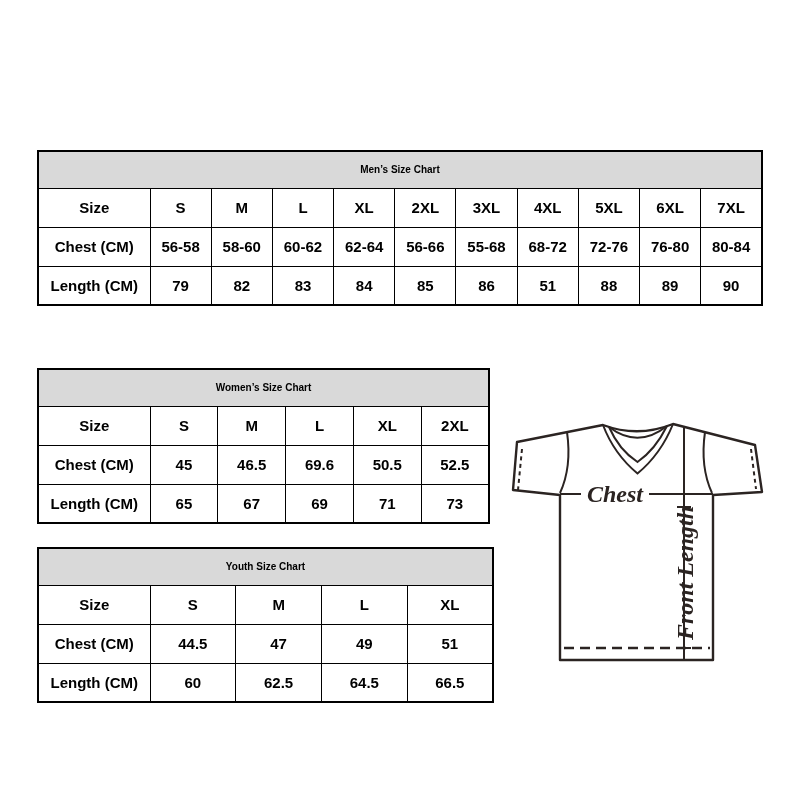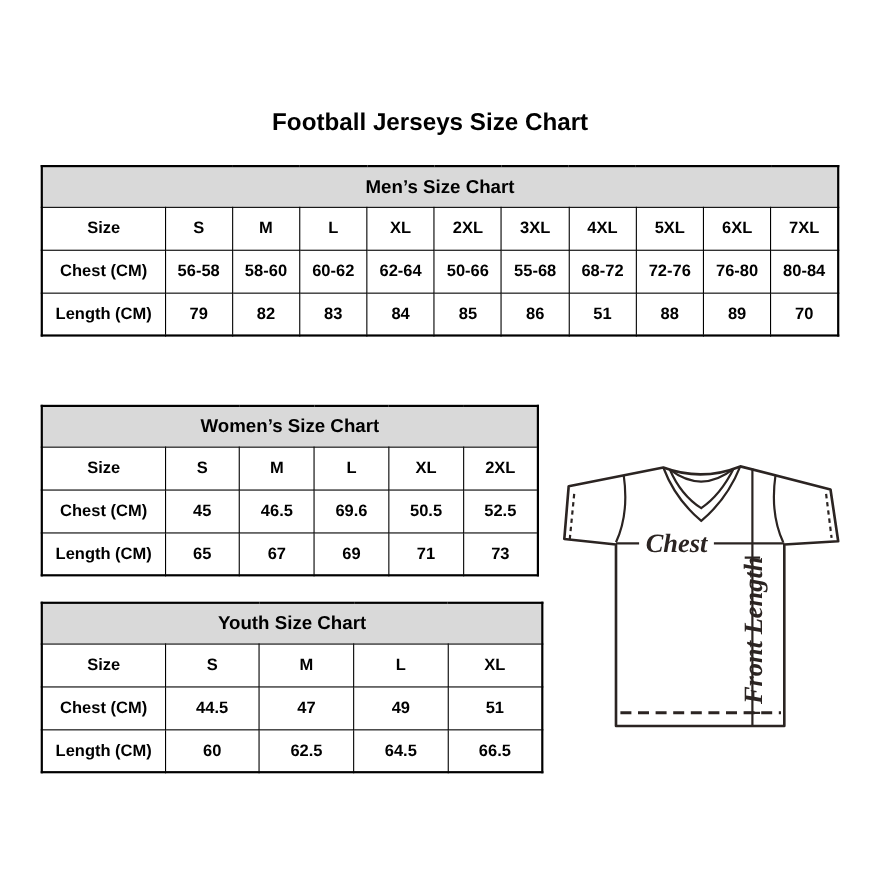--- a/index.html
+++ b/index.html
@@ -12,40 +12,39 @@
        font-family:"Liberation Sans",sans-serif;}
   .page{position:absolute;inset:0;width:800px;height:800px;background:#fff;overflow:hidden;}
   .title{position:absolute;top:98px;left:0;width:782px;text-align:center;
          font-weight:bold;font-size:22px;color:#000;line-height:26px;}
   table.tbl{position:absolute;border-collapse:collapse;table-layout:fixed;
             background:#fff;border:2px solid var(--border-c);
             font-weight:bold;font-size:15px;color:#000;}
   table.tbl th,table.tbl td{border:1px solid var(--border-c);text-align:center;
             vertical-align:middle;padding:0;overflow:hidden;white-space:nowrap;}
   table.tbl thead tr{height:37px;}
-  table.tbl thead th{background:var(--header-bg);font-size:17px;}
+  table.tbl thead th{background:var(--header-bg);font-size:10px;}
   table.tbl tbody tr{height:39px;}
   #t-mens{left:37px;top:150px;width:726px;}
   #t-womens{left:37px;top:368px;width:453px;}
   #t-youth{left:37px;top:547px;width:457px;}
   .jersey{position:absolute;left:508px;top:412px;width:270px;height:256px;}
   .jersey .ol{fill:#ffffff;stroke:var(--outline-c);stroke-width:2.4;stroke-linejoin:round;}
   .jersey .thin{fill:none;stroke:var(--outline-c);stroke-width:2;}
   .jersey .dash-cuff{fill:none;stroke:var(--outline-c);stroke-width:2;stroke-dasharray:4 3.5;}
   .jersey .dash-hem{fill:none;stroke:var(--outline-c);stroke-width:2.6;stroke-dasharray:10 6;}
   .jersey .meas{fill:none;stroke:var(--outline-c);stroke-width:2;}
   .jlabel{font-family:"Liberation Serif",serif;font-style:italic;font-weight:700;
           font-size:24px;fill:var(--outline-c);}
 </style>
 </head>
 <body>
 
 <div class="page">
 
-  <div class="title">Football Jerseys Size Chart</div>
 
   <table class="tbl" id="t-mens">
       <colgroup>
         <col style="width: 112px;">
         <col>
         <col>
         <col>
         <col>
         <col>
         <col>
@@ -72,39 +71,39 @@
           <td>5XL</td>
           <td>6XL</td>
           <td>7XL</td>
         </tr>
         <tr>
           <th>Chest (CM)</th>
           <td>56-58</td>
           <td>58-60</td>
           <td>60-62</td>
           <td>62-64</td>
-          <td>50-66</td>
+          <td>56-66</td>
           <td>55-68</td>
           <td>68-72</td>
           <td>72-76</td>
           <td>76-80</td>
           <td>80-84</td>
         </tr>
         <tr>
           <th>Length (CM)</th>
           <td>79</td>
           <td>82</td>
           <td>83</td>
           <td>84</td>
           <td>85</td>
           <td>86</td>
           <td>51</td>
           <td>88</td>
           <td>89</td>
-          <td>70</td>
+          <td>90</td>
         </tr>
       </tbody>
   </table>
 
   <table class="tbl" id="t-womens">
       <colgroup>
         <col style="width: 112px;">
         <col>
         <col>
         <col>

